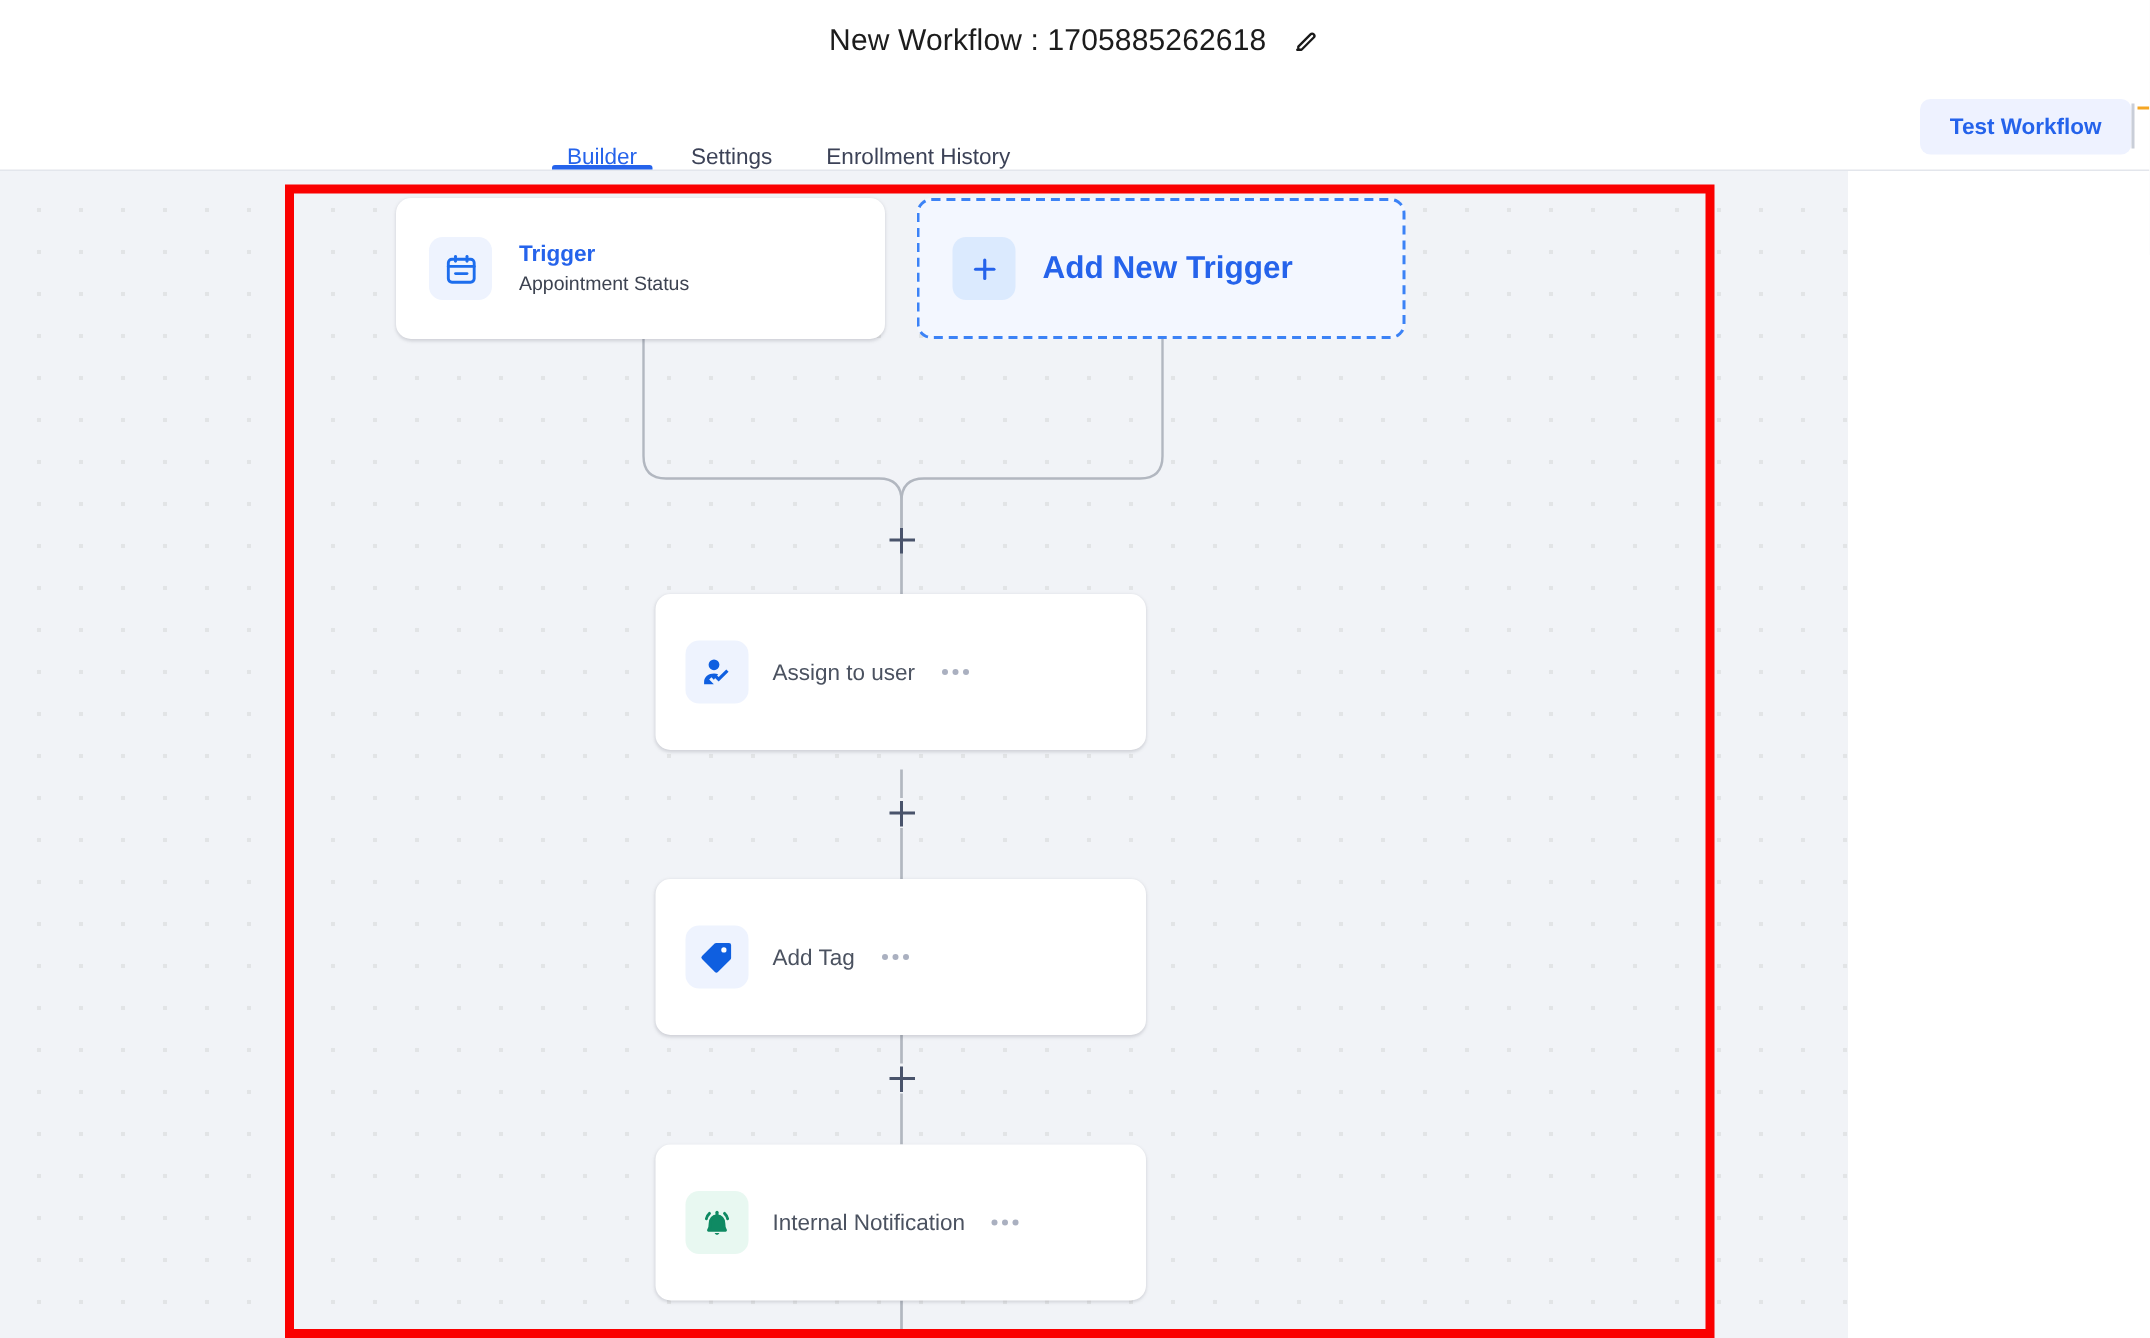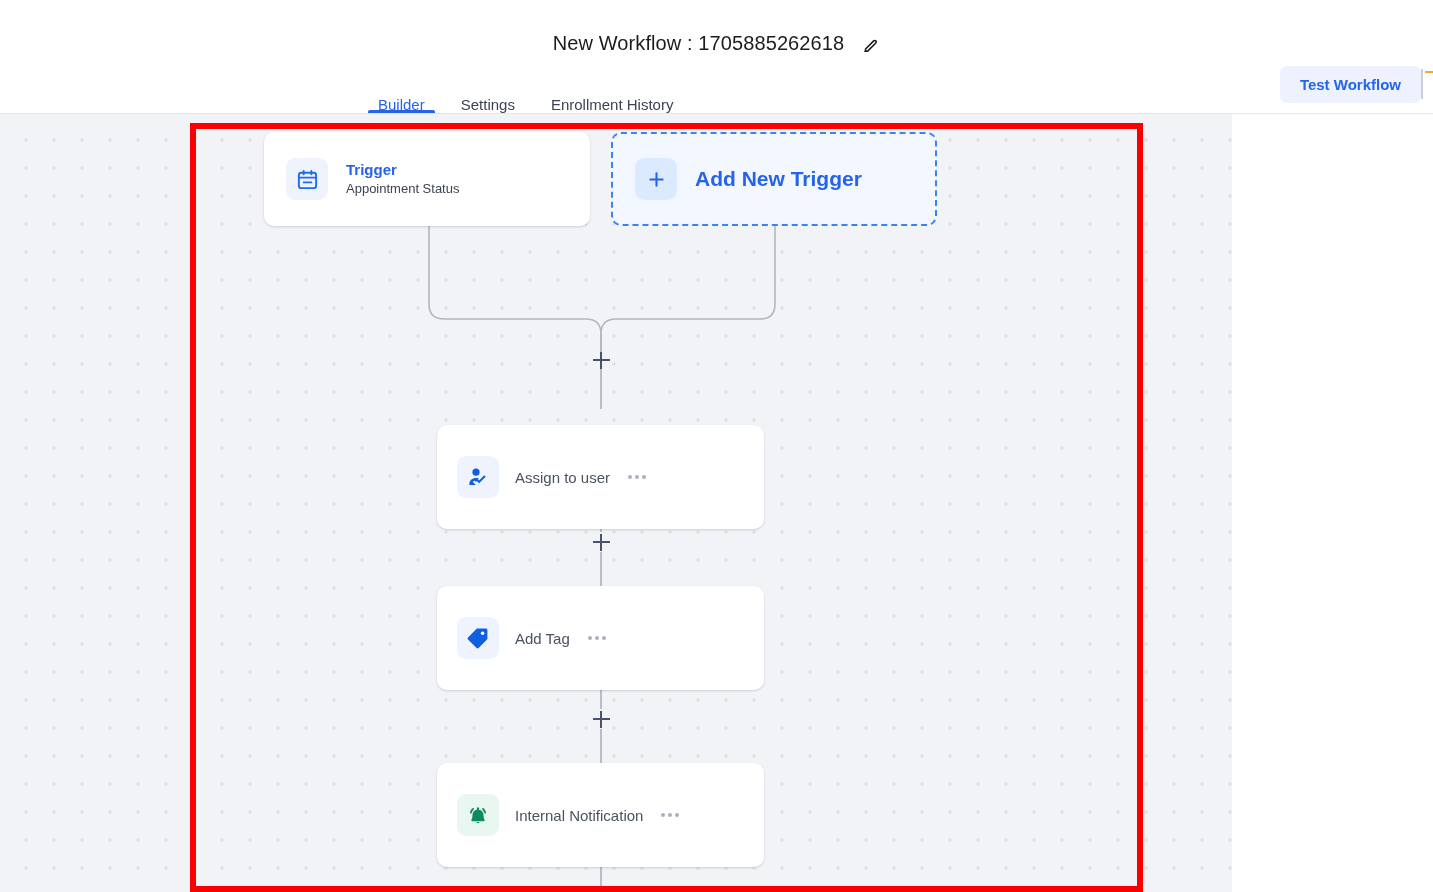--- a/index.html
+++ b/index.html
@@ -9,21 +9,21 @@
     overflow: hidden;
     font-family: "Liberation Sans", sans-serif;
     background: #ffffff;
   }
 
   
   .titlebar {
     height: 55px;
     background: #ffffff;
     display: flex;
-    align-items: flex-end;
+    align-items: center;
     justify-content: center;
     gap: 16px;
   }
   .title-text {
     font-size: 20px;
     color: #1c1c1c;
     letter-spacing: 0.1px;
     white-space: nowrap;
   }
   .pencil-icon {
@@ -157,21 +157,21 @@
     border: 2px dashed #3b82f6;
     box-shadow: none;
     cursor: pointer;
   }
   .node-action {
     left: 437px;
     width: 327px; height: 104px;
     padding: 0 20px;
     gap: 16px;
   }
-  .node-assign { top: 311px; }
+  .node-assign { top: 282px; }
   .node-tag    { top: 472px; }
   .node-notif  { top: 649px; }
 
   .icon-box {
     width: 42px; height: 42px;
     border-radius: 9px;
     background: #eef3fe;
     display: flex;
     align-items: center;
     justify-content: center;

